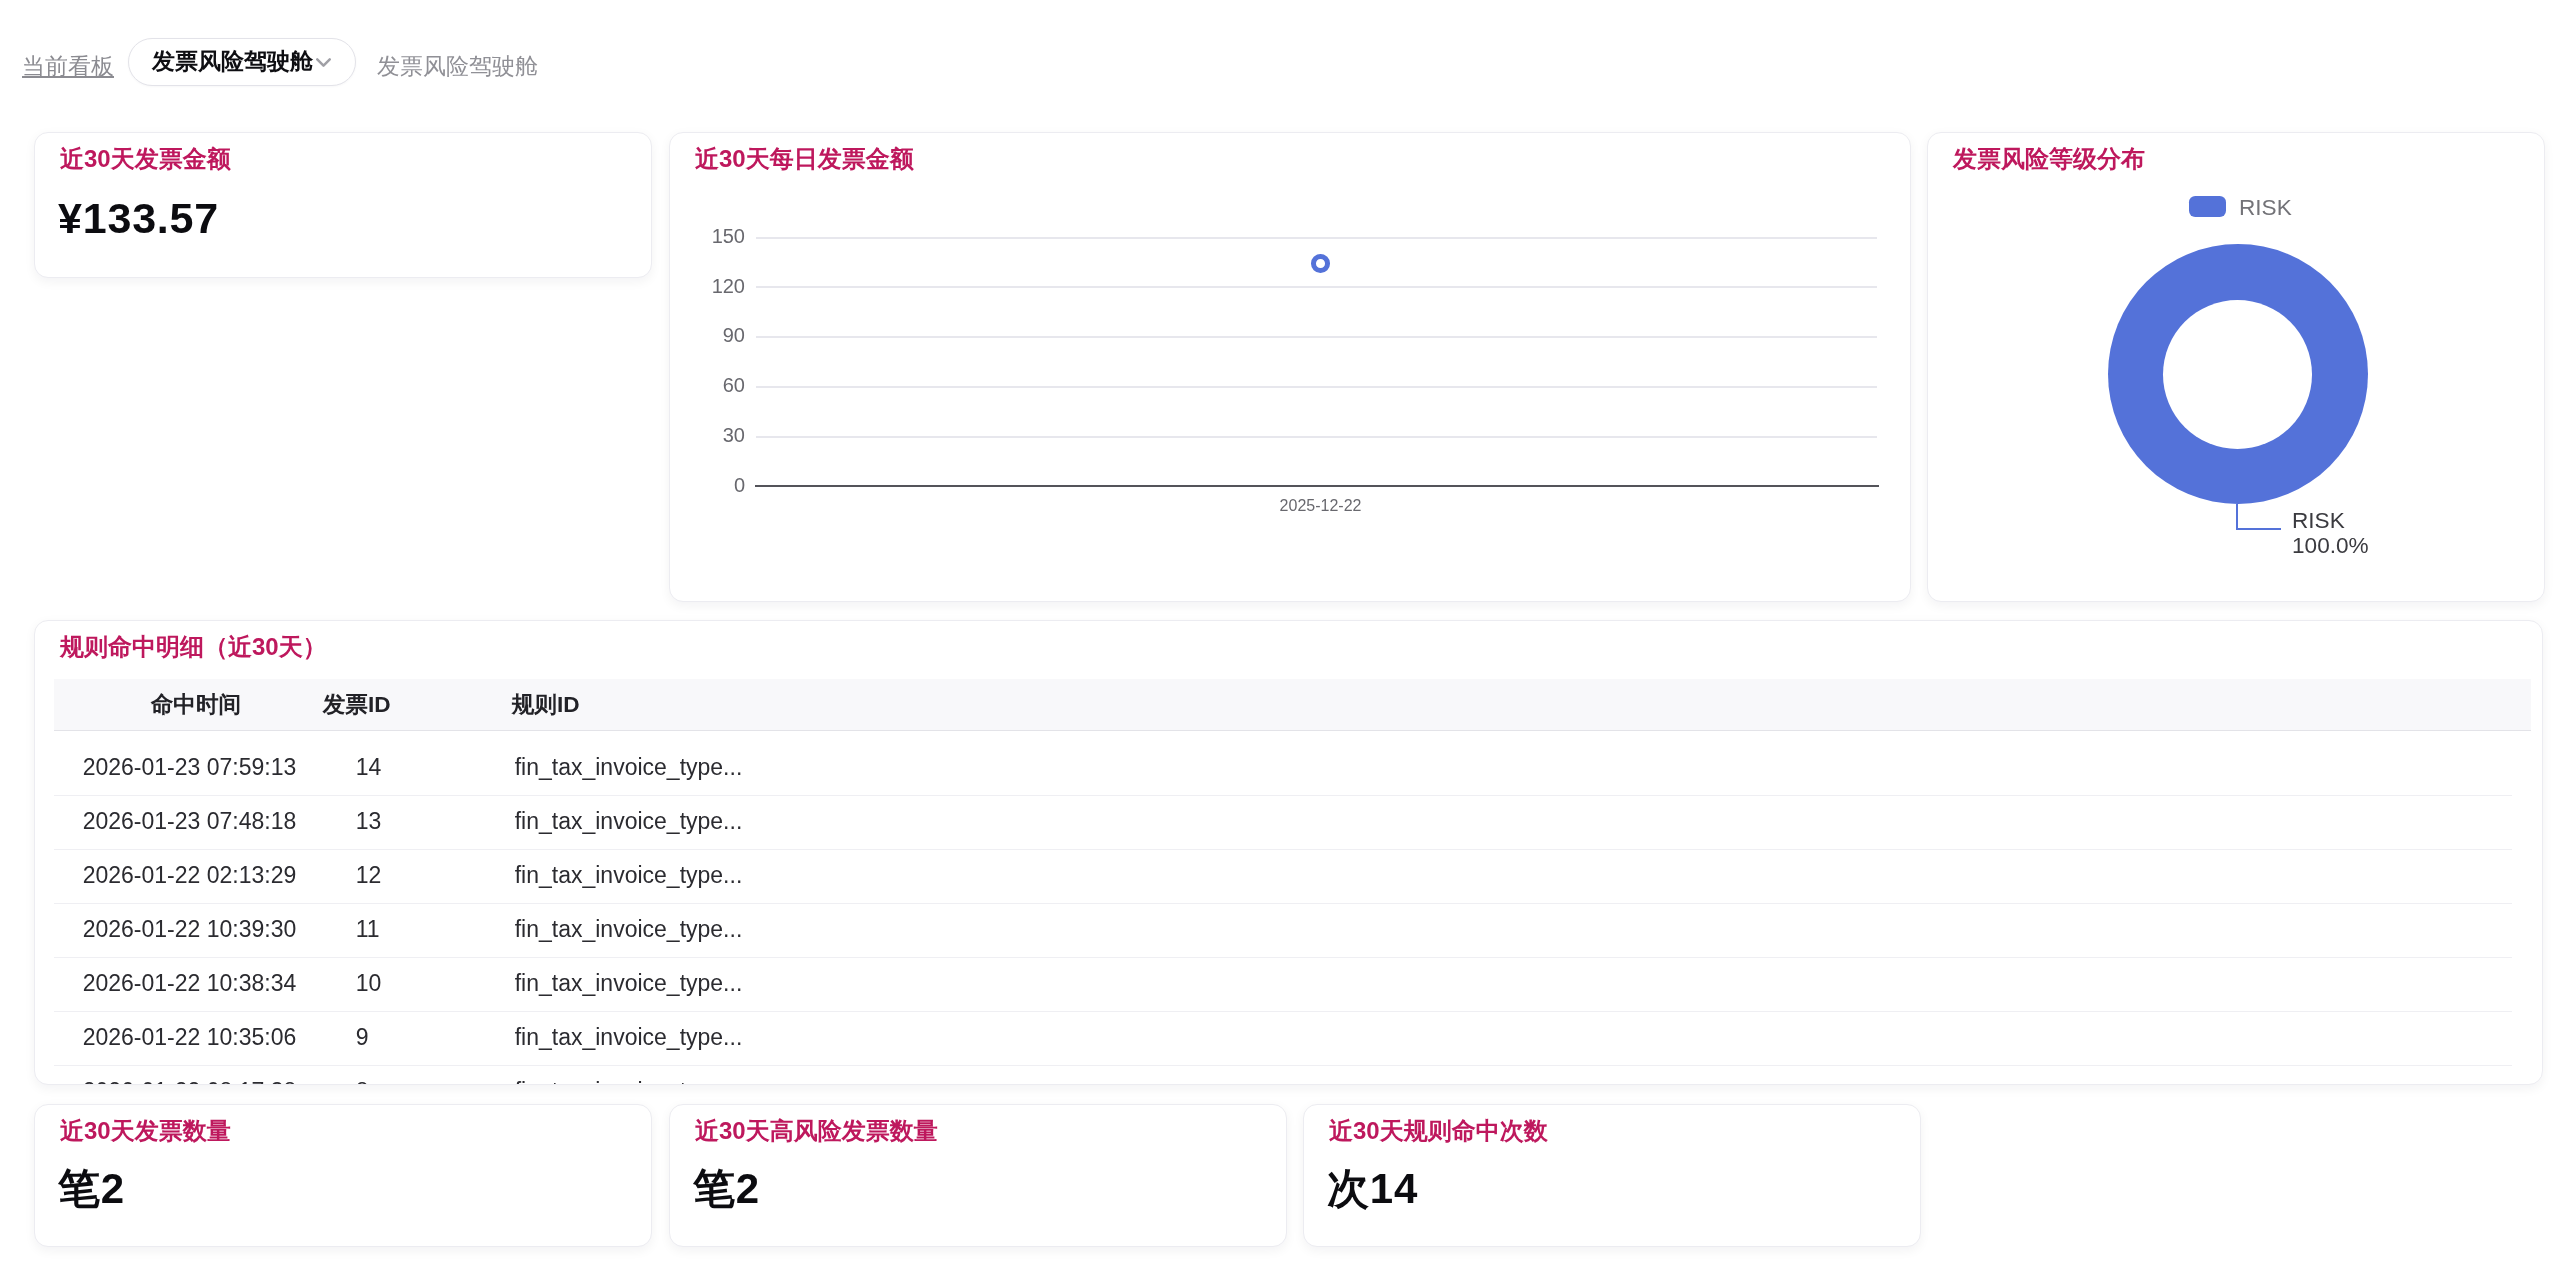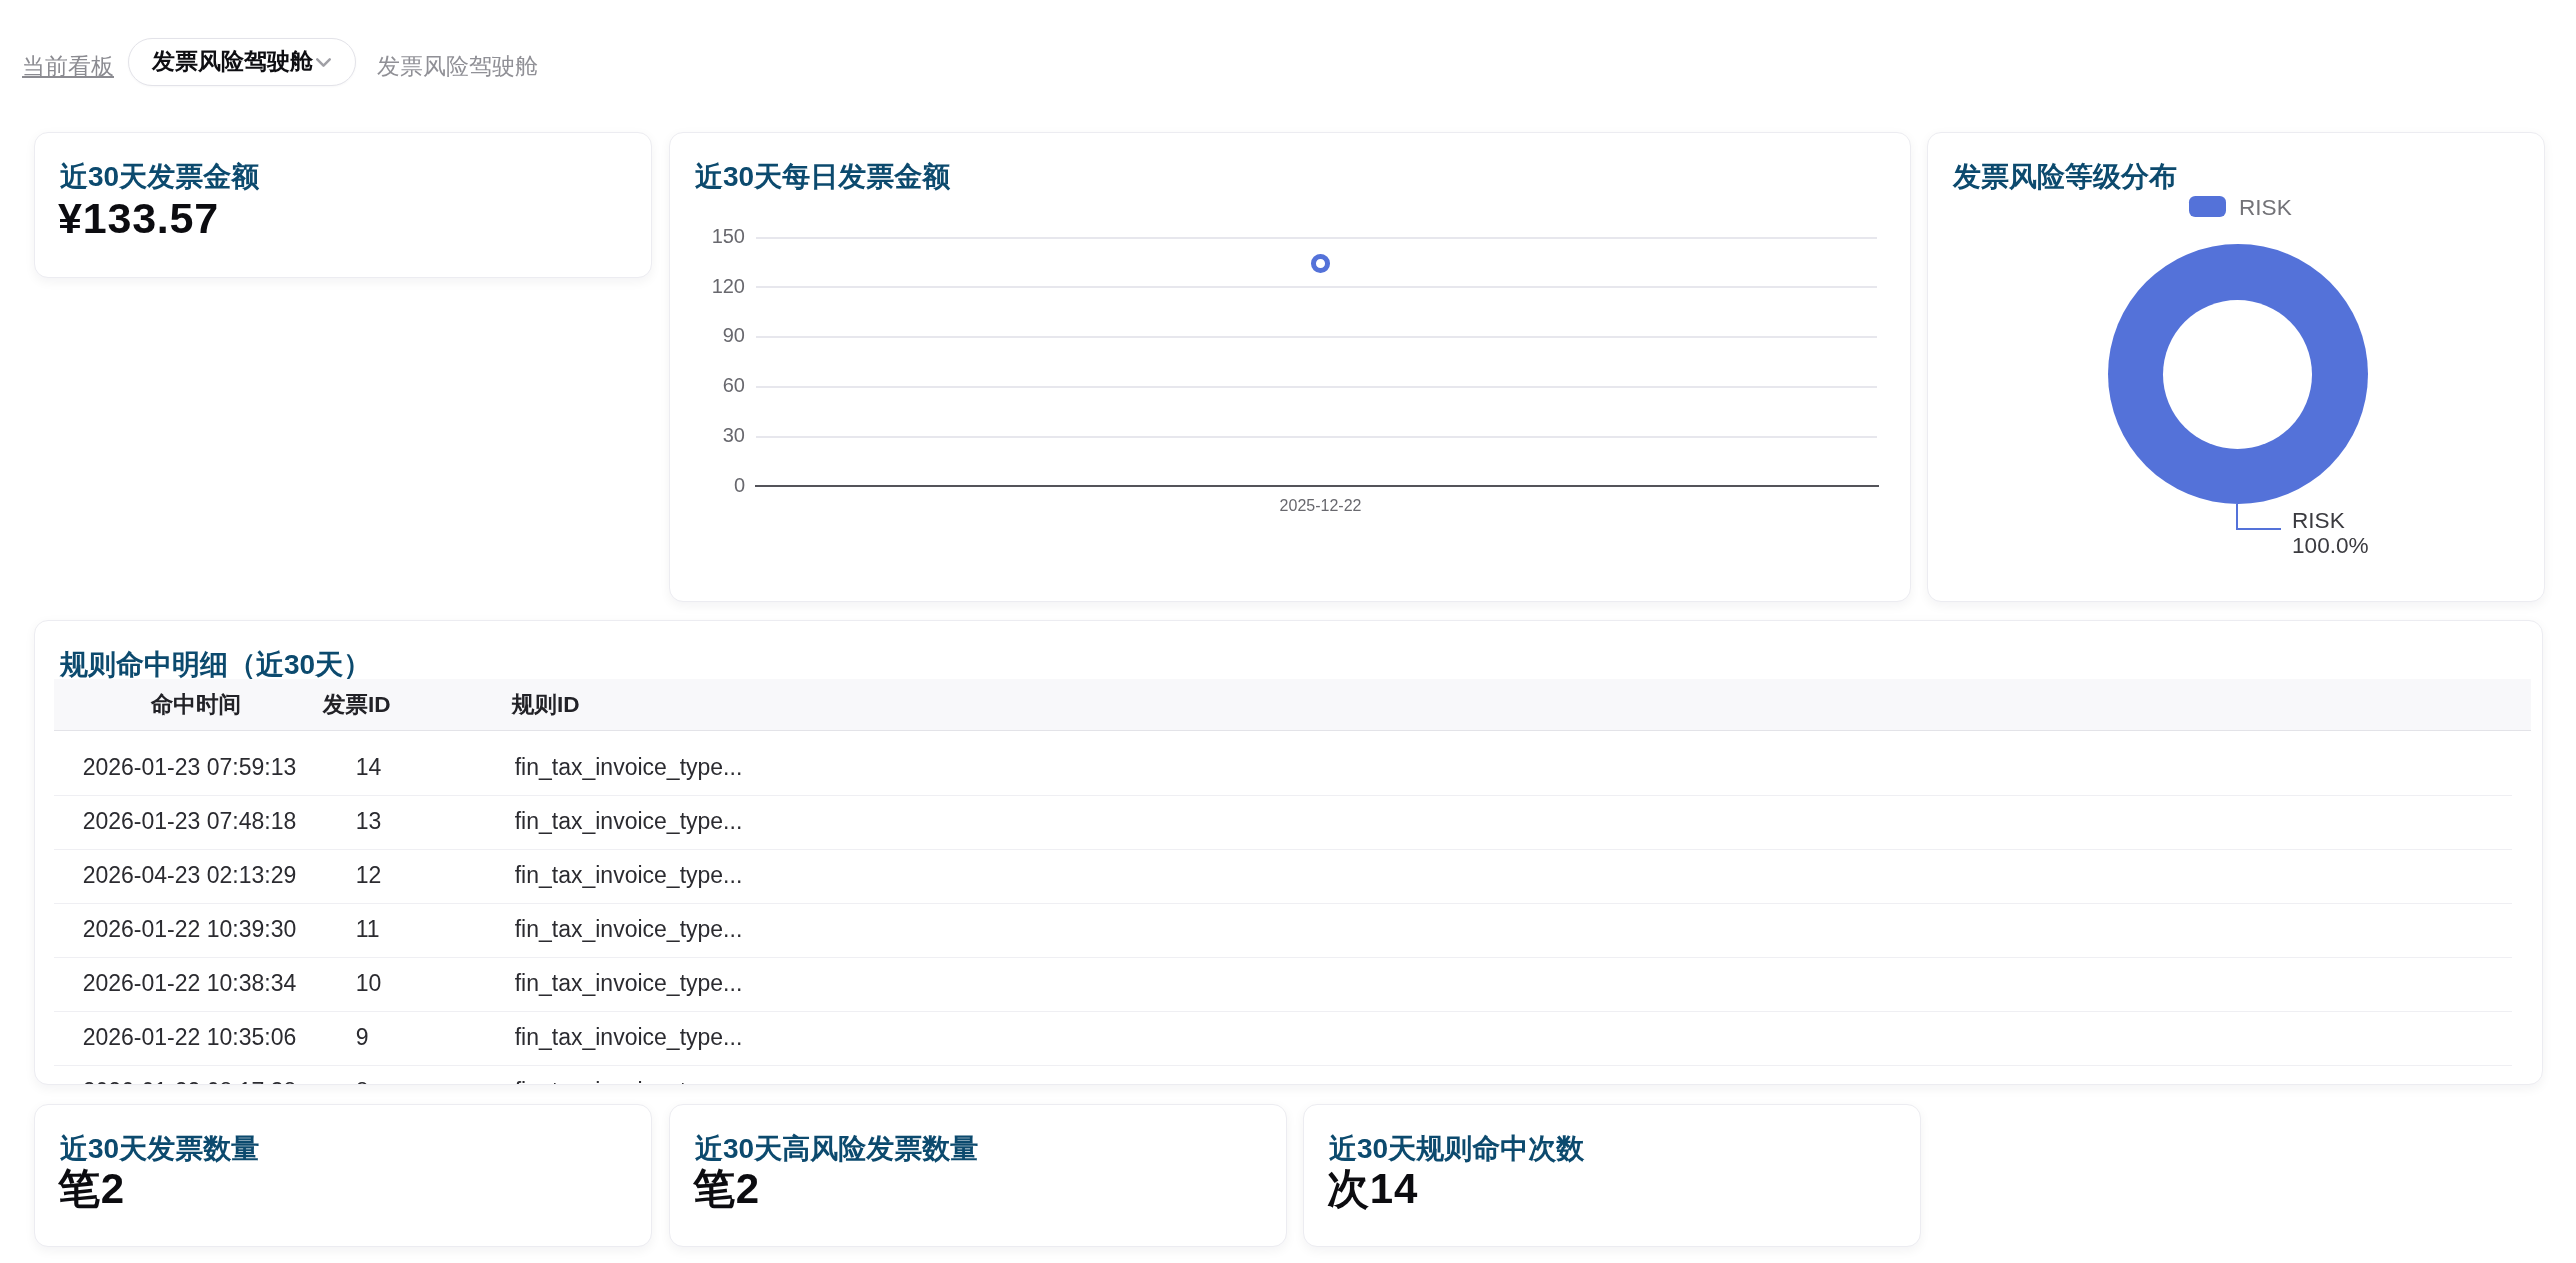--- a/index.html
+++ b/index.html
@@ -11,21 +11,21 @@
   .select{position:absolute;left:128px;top:38px;width:228px;height:48px;background:#fff;
           border:1.6px solid #e3e3e9;border-radius:24px;box-sizing:border-box;cursor:pointer;
           box-shadow:0 0.8px 2.3px rgba(20,20,40,.04);}
   .select-value{position:absolute;left:23px;top:0;line-height:45px;font-size:23px;font-weight:700;color:#0e0e12;}
   .select .chev{position:absolute;right:18.7px;top:11px;width:25px;height:25px;}
   .hdr-title{position:absolute;left:377px;top:51px;font-size:23px;color:#909096;}
 
   
   .card{position:absolute;background:#fff;border:1.6px solid #ececf1;border-radius:14px;
         box-shadow:0 3.1px 11px rgba(15,15,40,.05);box-sizing:border-box;overflow:hidden;}
-  .card-title{position:absolute;left:25px;top:25px;font-size:28px;font-weight:700;color:#0c4a6e;}
+  .card-title{position:absolute;left:25px;top:10px;font-size:24px;font-weight:700;color:#be185d;}
   .big-value{position:absolute;left:23px;font-size:43px;font-weight:700;color:#0c0c10;letter-spacing:0.8px;}
 
   #card-kpi{left:34px;top:132px;width:618px;height:146px;}
   #card-kpi .big-value{top:61px;}
 
   
   #card-chart{left:669px;top:132px;width:1242px;height:470px;}
   .plot{position:absolute;left:0;top:0;width:100%;height:100%;}
   .gridline{position:absolute;left:86px;width:1121px;height:1.6px;background:#e7e7ed;}
   .axis-x{position:absolute;left:85px;width:1124px;height:2.3px;background:#54545a;}
@@ -128,21 +128,21 @@
         <span class="c1">2026-01-23 07:59:13</span>
         <span class="c2">14</span>
         <span class="c3">fin_tax_invoice_type...</span>
       </div>
       <div class="trow">
         <span class="c1">2026-01-23 07:48:18</span>
         <span class="c2">13</span>
         <span class="c3">fin_tax_invoice_type...</span>
       </div>
       <div class="trow">
-        <span class="c1">2026-04-23 02:13:29</span>
+        <span class="c1">2026-01-22 02:13:29</span>
         <span class="c2">12</span>
         <span class="c3">fin_tax_invoice_type...</span>
       </div>
       <div class="trow">
         <span class="c1">2026-01-22 10:39:30</span>
         <span class="c2">11</span>
         <span class="c3">fin_tax_invoice_type...</span>
       </div>
       <div class="trow">
         <span class="c1">2026-01-22 10:38:34</span>

